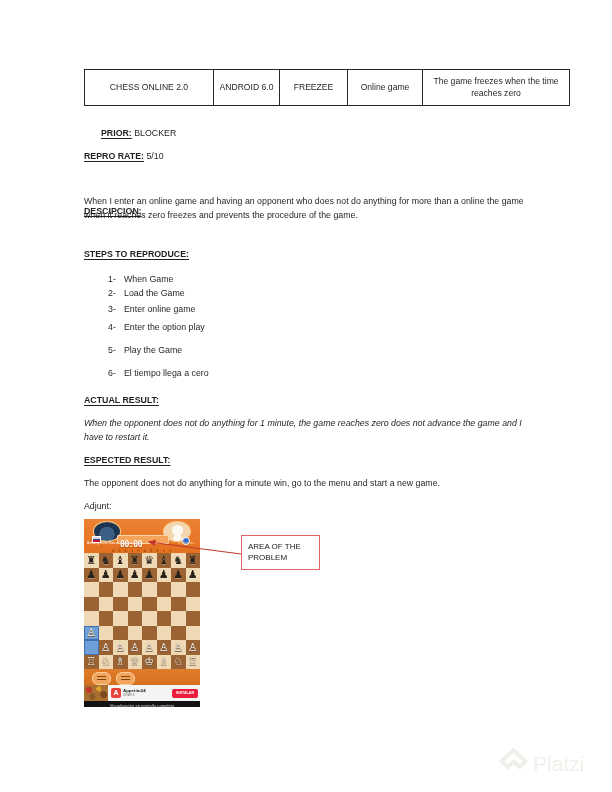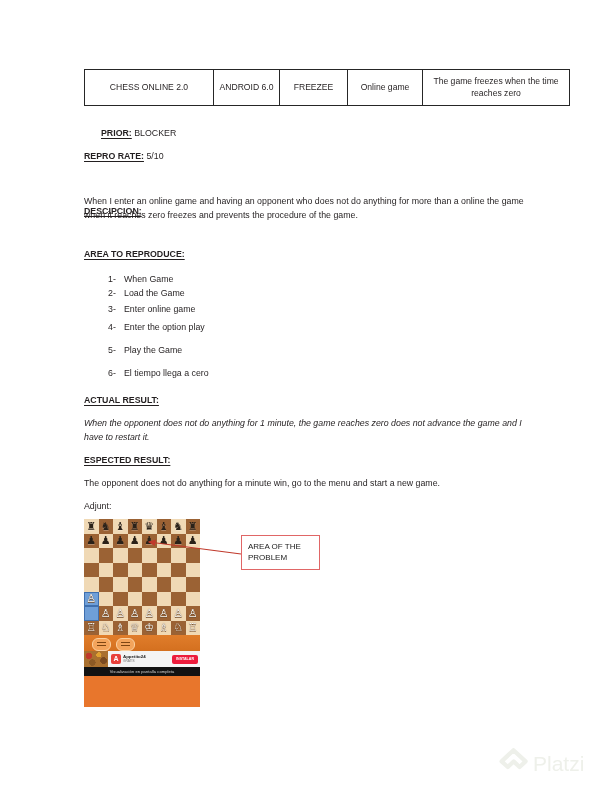--- a/index.html
+++ b/index.html
@@ -230,21 +230,21 @@
   <span class="lbl">REPRO RATE:</span>
   <span class="val">5/10</span>
 </div>
 
 <div class="doc lbl-line" style="top:174px;margin-top:32px;">
   <span class="lbl">DESCIPCION:</span>
 </div>
 <div class="doc para" style="top:194px;">When I enter an online game and having an opponent who does not do anything for more than a online the game when it reaches zero freezes and prevents the procedure of the game.</div>
 
 <div class="doc lbl-line" style="top:249px;">
-  <span class="lbl">AREA TO REPRODUCE:</span>
+  <span class="lbl">STEPS TO REPRODUCE:</span>
 </div>
 <ol class="doc steps" style="top:272px;">
   <li style="line-height:1.62;">
     <span class="num">1-</span>
     <span>When Game</span>
   </li>
   <li style="line-height:1.62;">
     <span class="num">2-</span>
     <span>Load the Game</span>
   </li>
@@ -273,20 +273,31 @@
 
 <div class="doc lbl-line" style="top:455px;">
   <span class="lbl">ESPECTED RESULT:</span>
 </div>
 <div class="doc para" style="top:476px;">The opponent does not do anything for a minute win, go to the menu and start a new game.</div>
 
 <div class="doc para" style="top:499px;">Adjunt:</div>
 
 <div class="shot">
 
+  <div class="shot-header">
+    <div class="av av-l"></div>
+    <div class="flag"></div>
+    <div class="av av-r"></div>
+    <div class="dot-blue"></div>
+    <div class="pname">Anthony Jose Suarez C...</div>
+    <div class="pname pname-r">Esperando...</div>
+    <div class="timebar"></div>
+    <div class="clock">00:00</div>
+    <div class="captured">♟ ♜ ♞ ♝ ♛     ♟ ♜ ♞ ♝ ♛</div>
+  </div>
 
   <div class="board" id="board">
       <div class="pc sq-l">
         <span class="pc-b">♜</span>
       </div>
       <div class="pc sq-d">
         <span class="pc-b">♞</span>
       </div>
       <div class="pc sq-l">
         <span class="pc-b">♝</span>

